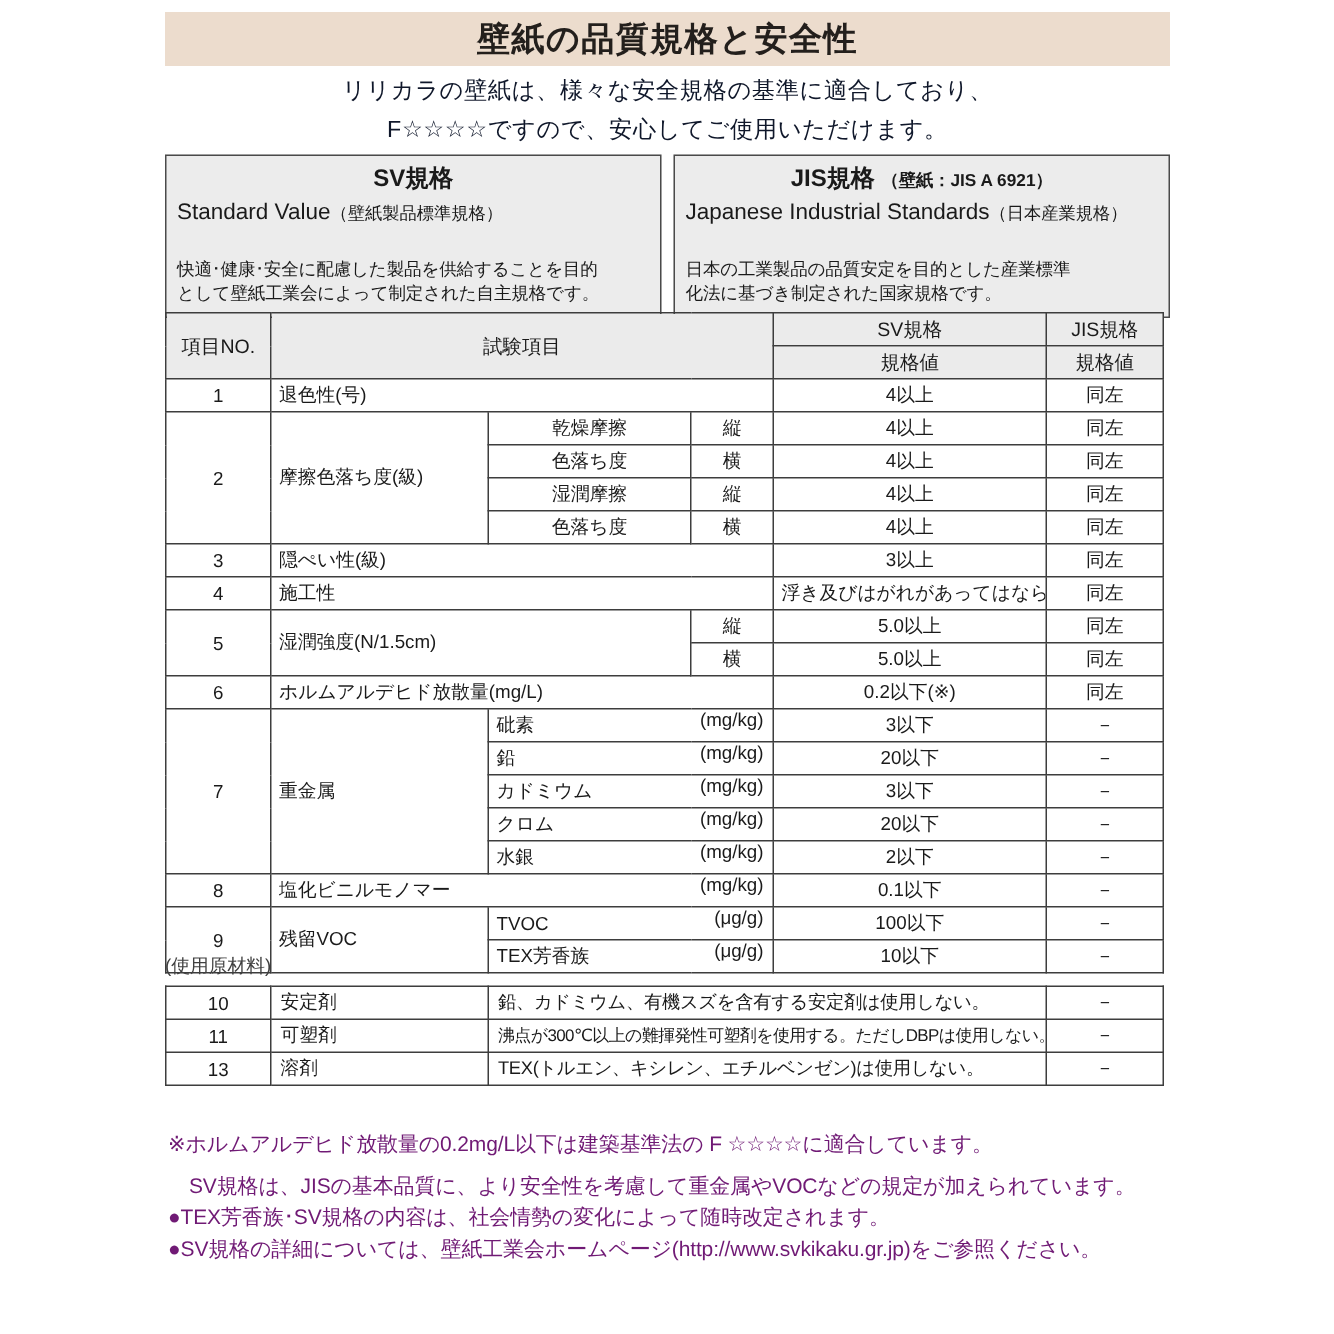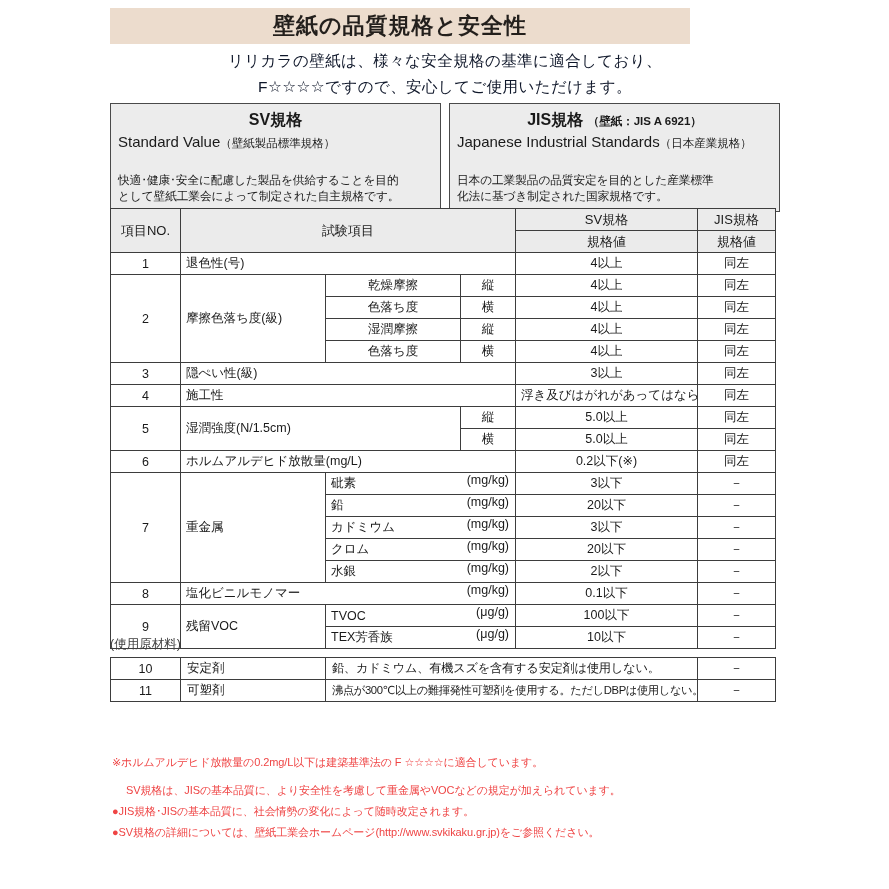--- a/index.html
+++ b/index.html
@@ -19,21 +19,21 @@
     width: 889px;
     height: 889px;
     box-sizing: border-box;
   }
 
   
   .title-banner {
     position: absolute;
     left: 110px;
     top: 8px;
-    width: 580px;
+    width: 670px;
     height: 36px;
     background: #ecdccd;
     display: flex;
     align-items: center;
     justify-content: center;
   }
   .title-banner .title-text {
     font-size: 22px;
     font-weight: bold;
     letter-spacing: 1px;
@@ -178,23 +178,23 @@
   table.mat td.desc { font-size: 12.2px; letter-spacing: -0.2px; }
 
   
   .notes {
     position: absolute;
     left: 112px;
     top: 752px;
     width: 680px;
   }
   .note {
-    font-size: 11px;
+    font-size: 14px;
     line-height: 21px;
-    color: #ef4444;
+    color: #701a75;
     letter-spacing: -0.1px;
   }
   .note.indent { padding-left: 14px; }
   .note-gap { height: 7px; }
 </style>
 </head>
 <body>
 
 <div class="page">
 
@@ -420,25 +420,31 @@
           <td class="c-left">安定剤</td>
           <td class="c-left desc">鉛、カドミウム、有機スズを含有する安定剤は使用しない。</td>
           <td class="c-center">－</td>
         </tr>
         <tr>
           <td class="c-center">11</td>
           <td class="c-left">可塑剤</td>
           <td class="c-left desc" style="font-size:11.3px;letter-spacing:-0.4px">沸点が300℃以上の難揮発性可塑剤を使用する。ただしDBPは使用しない。</td>
           <td class="c-center">－</td>
         </tr>
+        <tr>
+          <td class="c-center">13</td>
+          <td class="c-left">溶剤</td>
+          <td class="c-left desc">TEX(トルエン、キシレン、エチルベンゼン)は使用しない。</td>
+          <td class="c-center">－</td>
+        </tr>
       </tbody>
     </table>
   </div>
 
   <div class="notes">
     <div class="note">※ホルムアルデヒド放散量の0.2mg/L以下は建築基準法の F ☆☆☆☆に適合しています。</div>
     <div class="note-gap"></div>
     <div class="note indent">SV規格は、JISの基本品質に、より安全性を考慮して重金属やVOCなどの規定が加えられています。</div>
-    <div class="note">●JIS規格･JISの基本品質に、社会情勢の変化によって随時改定されます。</div>
+    <div class="note">●TEX芳香族･SV規格の内容は、社会情勢の変化によって随時改定されます。</div>
     <div class="note">●SV規格の詳細については、壁紙工業会ホームページ(http://www.svkikaku.gr.jp)をご参照ください。</div>
   </div>
 
 </div>
 
 </body></html>

